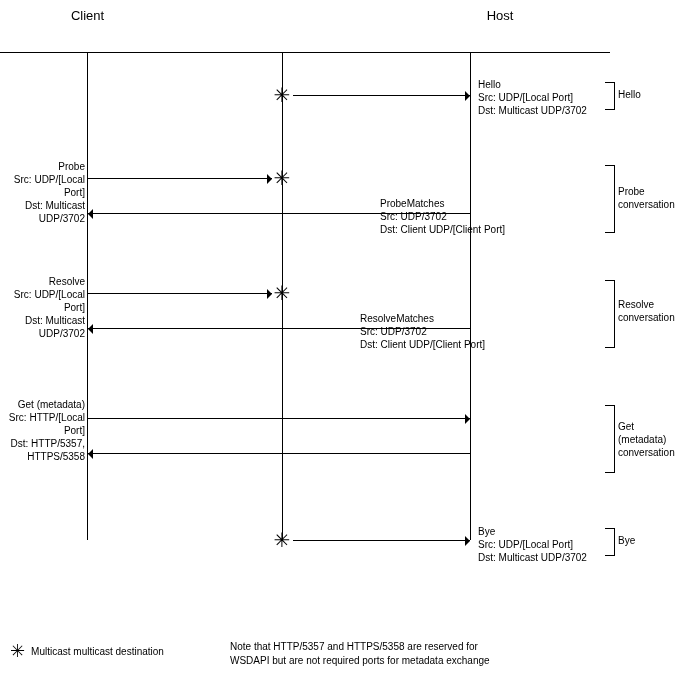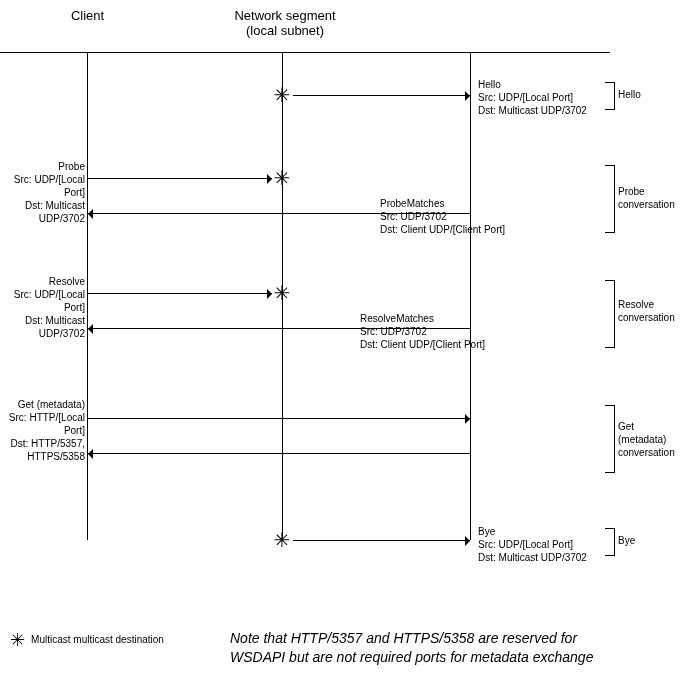--- a/index.html
+++ b/index.html
@@ -93,43 +93,42 @@
       display: flex;
       align-items: center;
       width: 220px;
       flex-shrink: 0;
     }
     .footer-legend-star {
       font-size: 18px;
       margin-right: 6px;
     }
     .footer-right {
-      font-size: 14px;
+      font-size: 10px;
       line-height: 1.4;
-      font-style: italic;
     }
 
     .header-line {
       position: absolute;
       left: 0;
       right: 0;
       height: 1px;
       background: #000;
     }
   </style>
 </head>
 <body>
 
 <div class="diagram-container">
 
   <div style="position:absolute; top:8px; left:10px; width:155px; text-align:center;">
     <span style="font-size:13px;">Client</span>
   </div>
-  <div style="position:absolute; top:8px; left:200px; width:170px; text-align:center;">
-    <span style="font-size:13px;">Network segment<br>(local subnet)</span>
+  <div style="position:absolute; top:8px; left:430px; width:140px; text-align:center;">
+    <span style="font-size:13px;">Host</span>
   </div>
 
   <div class="header-line" style="top:52px;"></div>
 
   <div class="vline vline-client"></div>
   <div class="vline vline-network"></div>
   <div class="vline vline-host"></div>
 
   <div class="burst" style="left:282px; top:95px;">✳</div>
 

